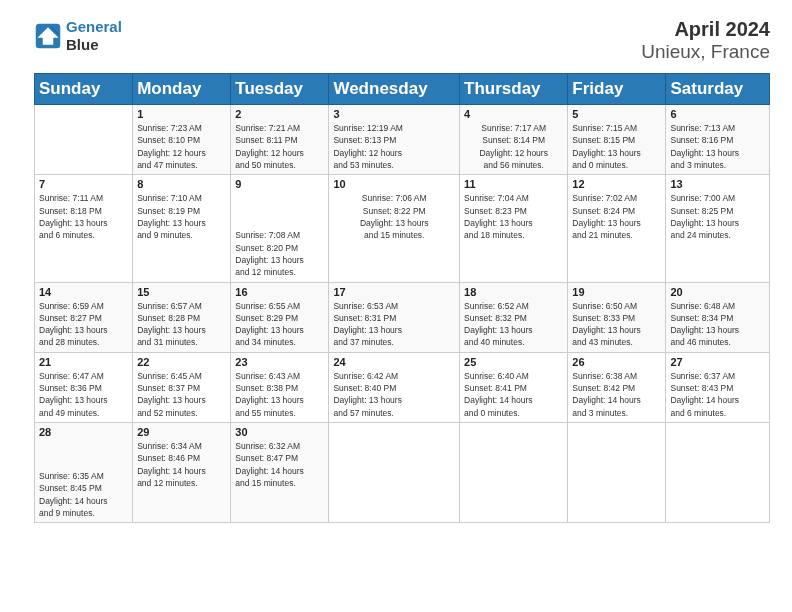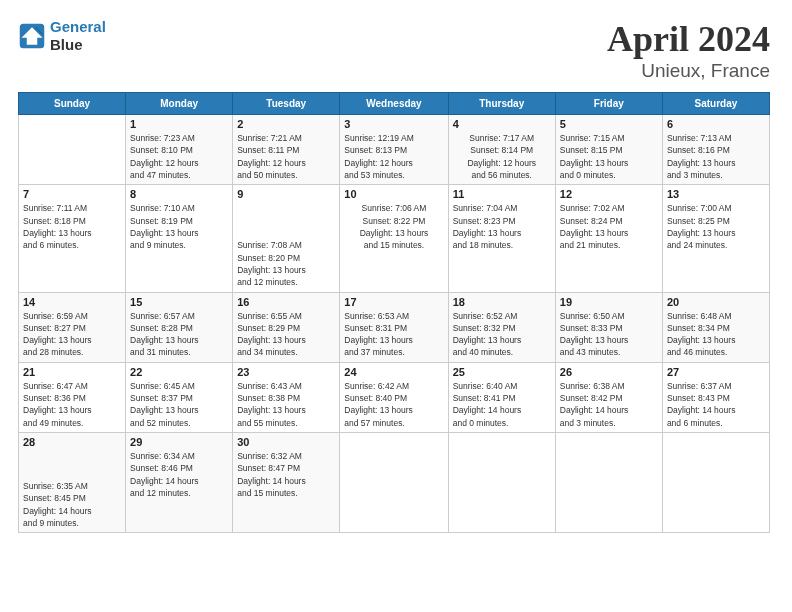--- a/index.html
+++ b/index.html
@@ -6,21 +6,21 @@
     body {
       font-family: Arial, sans-serif;
       background: #fff;
       width: 792px;
       height: 612px;
       overflow: hidden;
     }
     .page {
       width: 792px;
       min-height: 612px;
-      padding: 18px 22px 12px 18px;
+      padding: 18px 22px 12px 34px;
       background: #fff;
     }
     .header {
       display: flex;
       justify-content: space-between;
       align-items: flex-start;
       margin-bottom: 10px;
     }
     .logo {
       display: flex;
@@ -37,42 +37,41 @@
       color: #2a7ab5;
     }
     .logo-icon {
       width: 28px;
       height: 28px;
     }
     .title-block {
       text-align: right;
     }
     .title-block h1 {
-      font-size: 36px;
+      font-size: 20px;
       font-weight: bold;
       color: #333;
-      font-family: Liberation Serif, serif;
     }
     .title-block h2 {
       font-size: 19px;
       font-weight: normal;
       color: #555;
     }
     table {
       width: 100%;
       border-collapse: collapse;
       font-size: 9.5px;
     }
     thead tr th {
       background: #2a7ab5;
       color: #fff;
       font-weight: bold;
-      font-size: 10px;
+      font-size: 17px;
       padding: 5px 4px;
-      text-align: center;
+      text-align: left;
       border: 1px solid #1a5f8f;
     }
     tbody tr td {
       border: 1px solid #ccc;
       padding: 3px 4px;
       vertical-align: top;
       min-height: 80px;
       background: #fff;
     }
     tbody tr:nth-child(odd) td {

